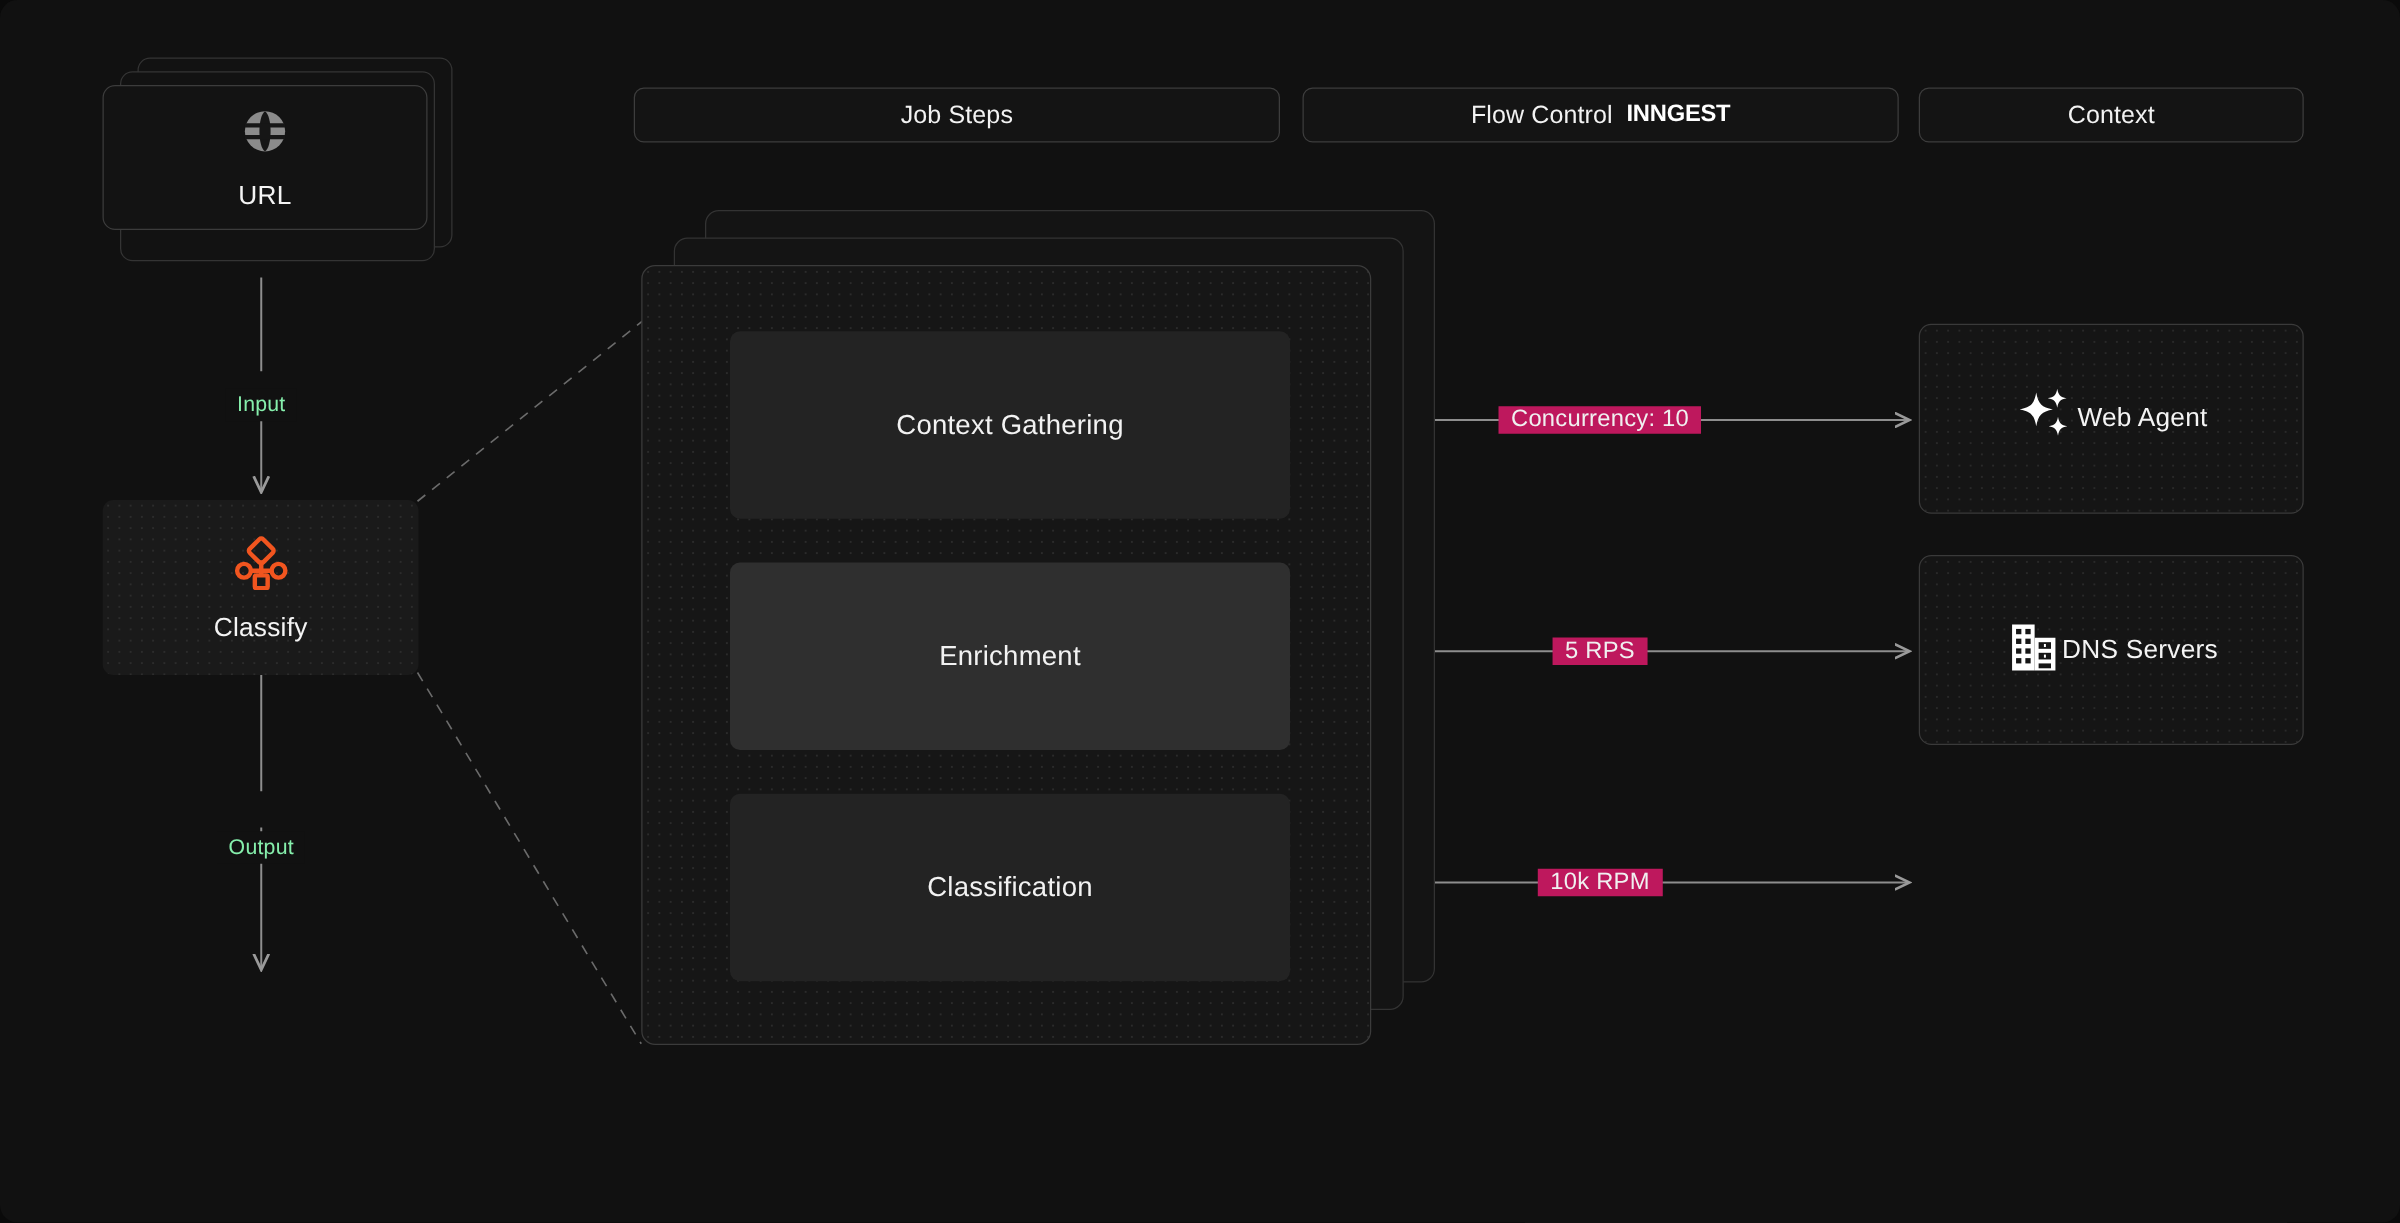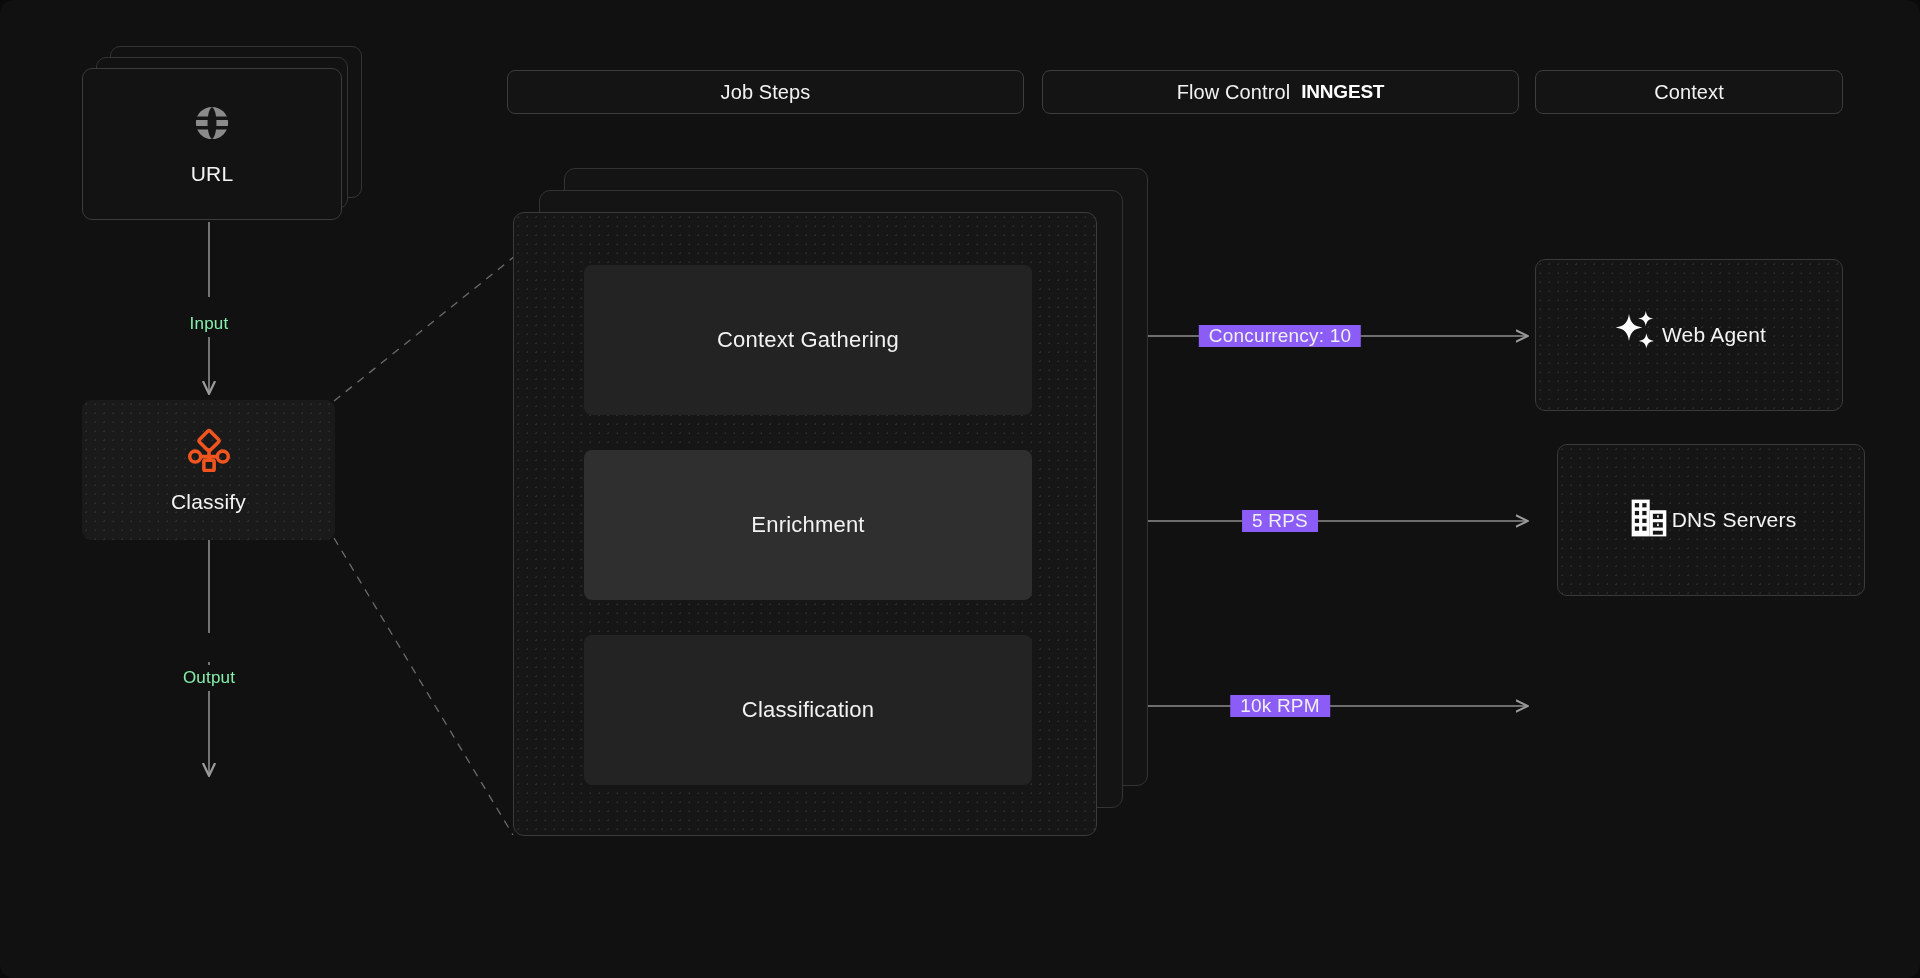--- a/index.html
+++ b/index.html
@@ -118,21 +118,21 @@
   }
 
   
   .edge-label{
     position:absolute;
     color:#f0f0f0;
     font-size:19px;
     letter-spacing:.2px;
     white-space:nowrap;
     transform:translate(-50%,-50%);
-    background:#8b5cf6;
+    background:#be185d;
     padding:0 10px;
   }
   .vlabel{
     position:absolute;
     color:#86efac;
     font-size:17px;
     letter-spacing:.2px;
     white-space:nowrap;
     transform:translate(-50%,-50%);
     background:#111111;
@@ -180,21 +180,21 @@
     <span class="logo">INNGEST</span>
   </div>
 
   <div class="pill" style="left:1535px; top:70px; width:308px;">
     <span>Context</span>
   </div>
 
   <div class="stackwrap" style="left:82px; top:46px; width:280px; height:180px;">
     <div class="stack-l" style="left:28px; top:0; width:252px; height:152px;"></div>
     <div class="stack-l" style="left:14px; top:11px; width:252px; height:152px;"></div>
-    <div class="stack-front" style="left:0; top:22px; width:260px; height:152px;">
+    <div class="stack-front" style="left:0; top:22px; width:260px; height:116px;">
       <span>
         <svg width="42" height="42" viewBox="0 0 24 24" fill="none">
           <circle cx="12" cy="12" r="9.2" fill="#8b8b8b"></circle>
           <path d="M12 2.8 C8.6 5 8.6 19 12 21.2 C15.4 19 15.4 5 12 2.8Z" fill="#161616"></path>
           <path d="M2.8 9.3 H21.2 M2.8 14.7 H21.2" stroke="#161616" stroke-width="1.9"></path>
         </svg>
       </span>
       <span class="node-label">URL</span>
     </div>
   </div>
@@ -243,21 +243,21 @@
     <span>
       <svg width="50" height="46" viewBox="0 0 50 46" fill="#ffffff">
         <path d="M17 4 C18.6 13.1 21.4 15.9 30.3 17.5 C21.4 19.1 18.6 21.9 17 31 C15.4 21.9 12.6 19.1 3.7 17.5 C12.6 15.9 15.4 13.1 17 4Z"></path>
         <path d="M33.8 1 C34.7 6.1 36.3 7.7 41.3 8.6 C36.3 9.5 34.7 11.1 33.8 16.2 C32.9 11.1 31.3 9.5 26.3 8.6 C31.3 7.7 32.9 6.1 33.8 1Z"></path>
         <path d="M34.4 23.3 C35.3 28.4 36.9 30 41.9 30.9 C36.9 31.8 35.3 33.4 34.4 38.5 C33.5 33.4 31.9 31.8 26.9 30.9 C31.9 30 33.5 28.4 34.4 23.3Z"></path>
       </svg>
     </span>
     <span class="node-label">Web Agent</span>
   </div>
 
-  <div class="res" style="left:1535px; top:444px; width:308px; height:152px;margin-left:22px;">
+  <div class="res" style="left:1535px; top:444px; width:308px; height:152px;">
     <span>
       <svg width="46" height="46" viewBox="0 0 26 26" fill="#ffffff">
         <path d="M3.2 2.6 H13.4 V23.4 H3.2 Z"></path>
         <path d="M13.4 8.6 H22.8 V23.4 H13.4 Z"></path>
         <g fill="#151515">
           <rect x="5" y="4.6" width="2.4" height="2.4"></rect>
             <rect x="9.2" y="4.6" width="2.4" height="2.4"></rect>
           <rect x="5" y="9" width="2.4" height="2.4"></rect>
             <rect x="9.2" y="9" width="2.4" height="2.4"></rect>
           <rect x="5" y="13.4" width="2.4" height="2.4"></rect>

